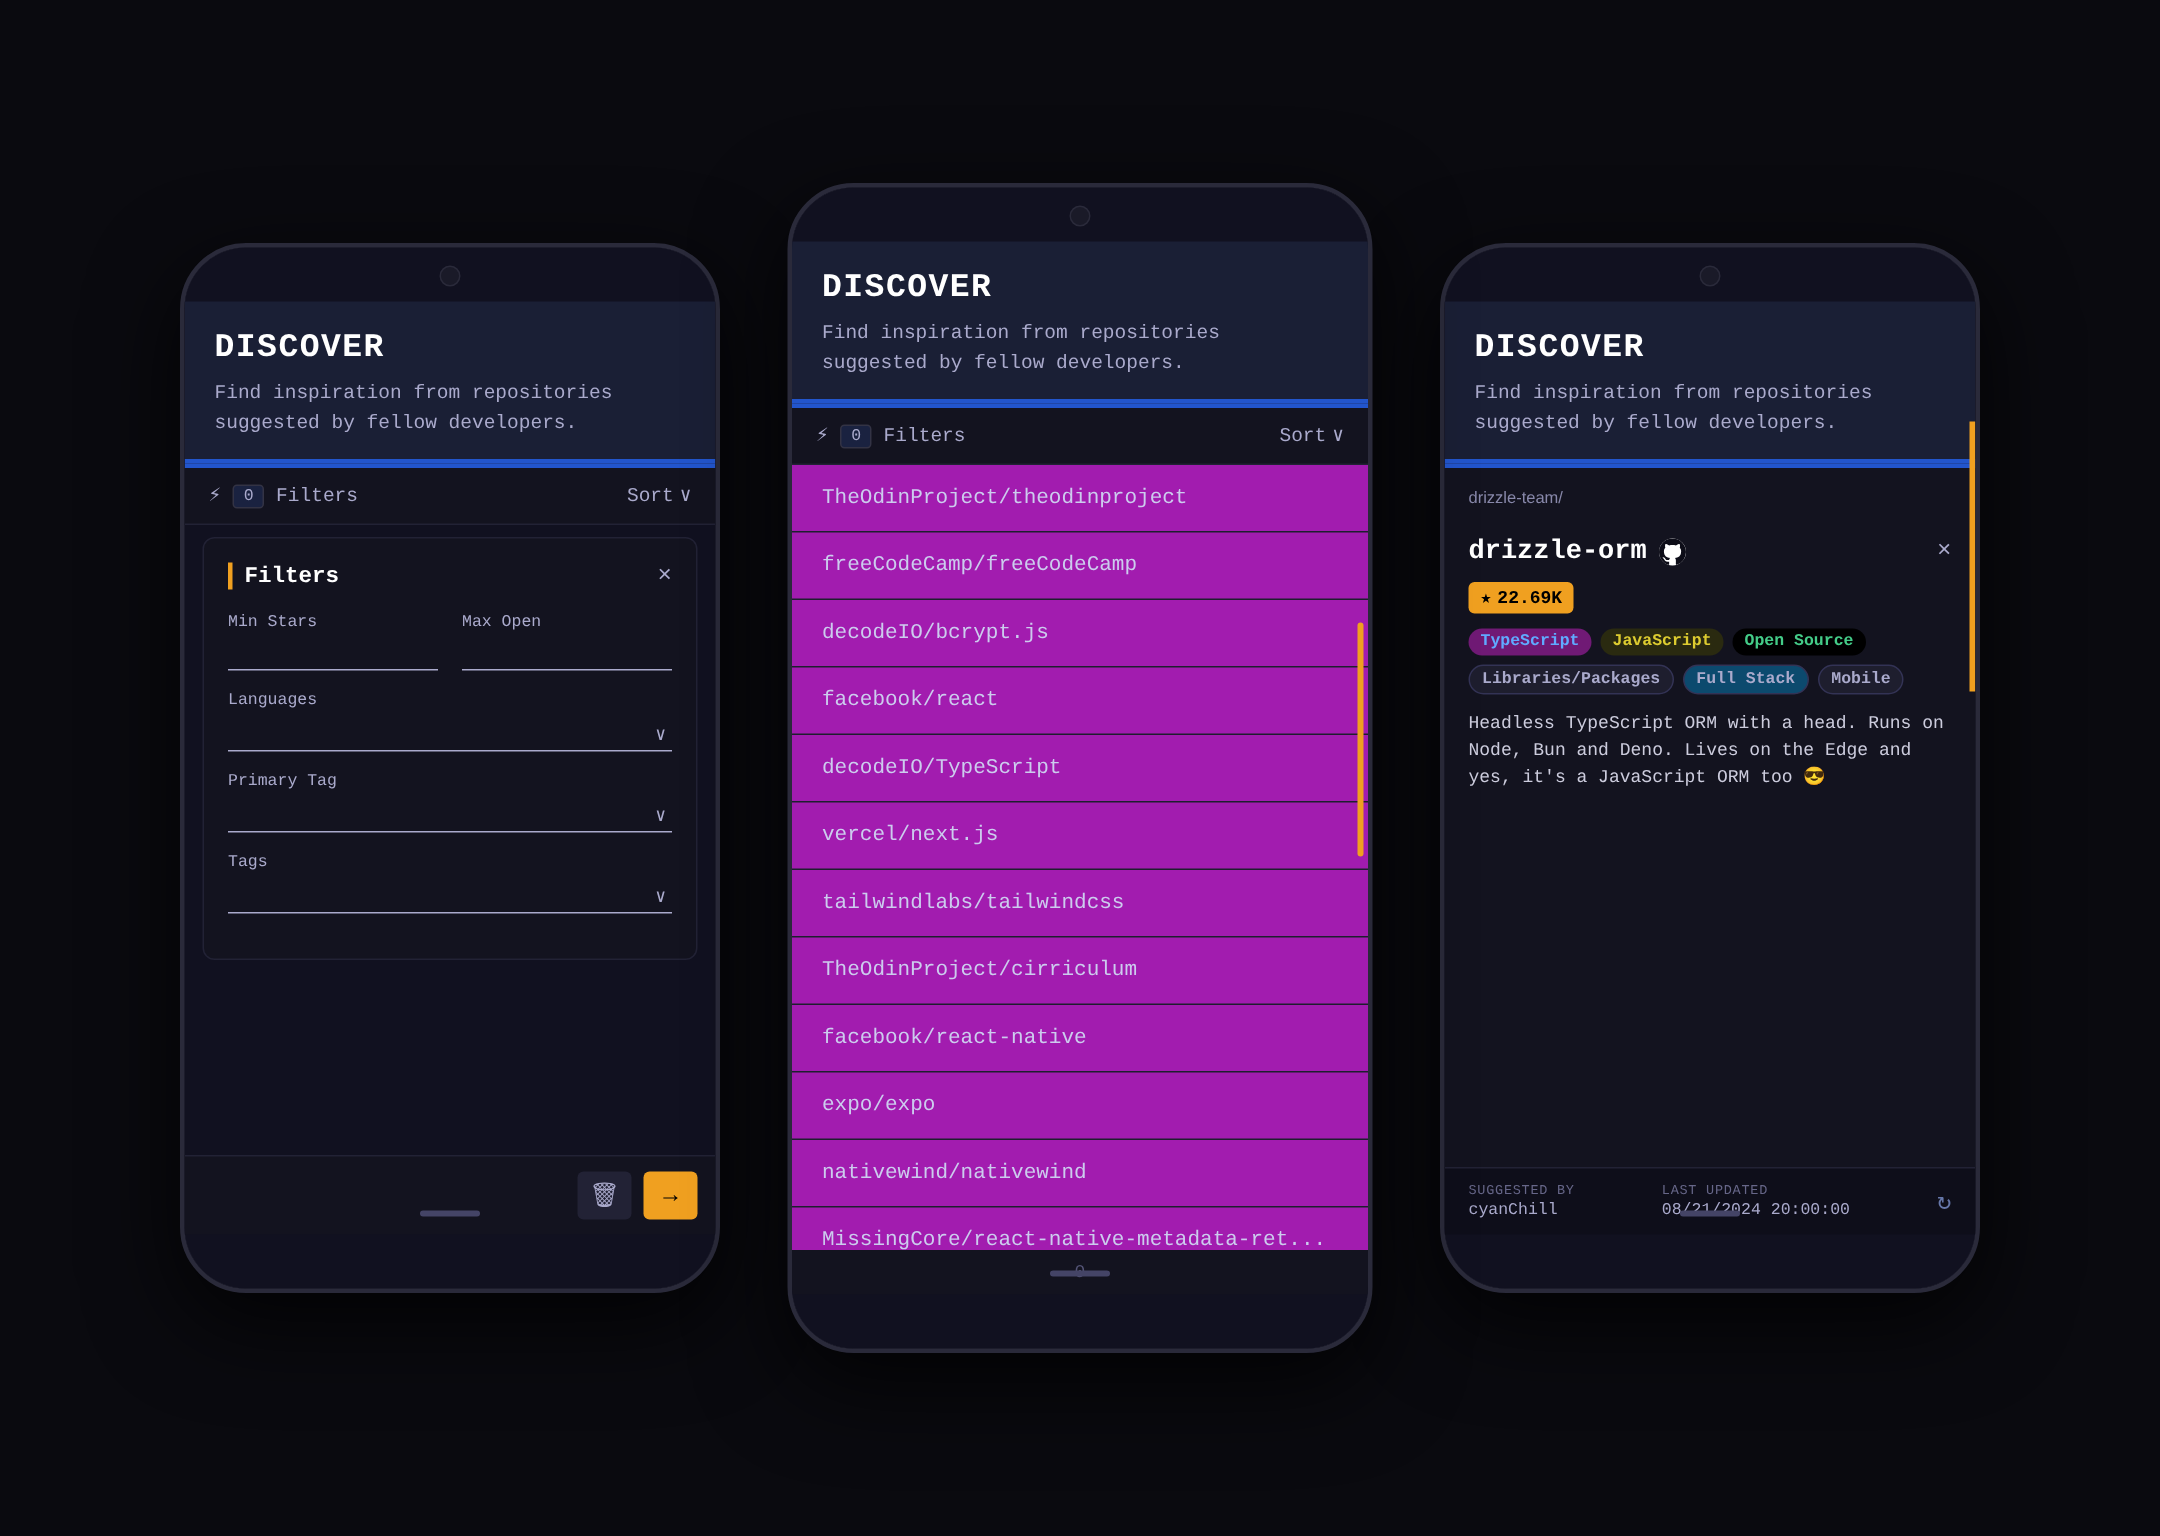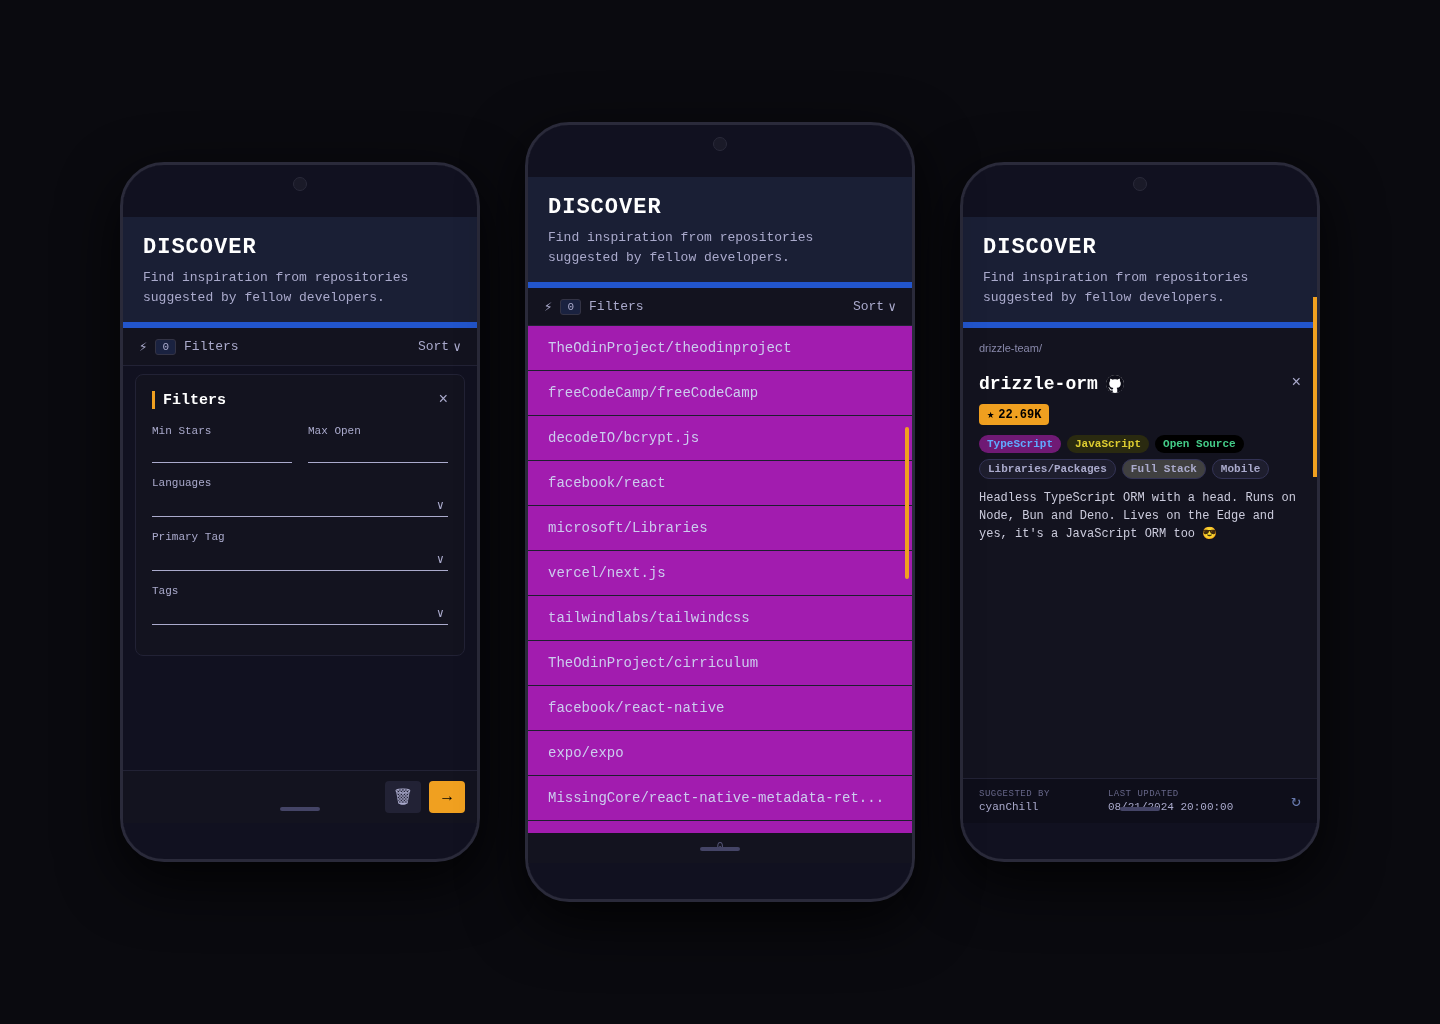--- a/index.html
+++ b/index.html
@@ -73,21 +73,21 @@
       height: 700px;
       right: 120px;
       top: 162px;
       z-index: 2;
     }
 
     .phone-screen {
       width: 100%;
       height: 100%;
       background: #111120;
-      padding-top: 52px;
+      padding-top: 36px;
       overflow: hidden;
       position: relative;
     }
 
     
     .discover-header {
       background: #1a1f35;
       padding: 18px 20px 18px 20px;
       border-bottom: 3px solid #2255cc;
       position: relative;
@@ -330,21 +330,21 @@
       padding: 3px 8px;
       border-radius: 12px;
       font-family: 'Courier New', monospace;
       font-weight: bold;
     }
 
     .tag-typescript { background: #701a75; color: #60aaff; }
     .tag-javascript { background: #2a2a10; color: #ddcc30; }
     .tag-opensource { background: #000000; color: #44cc88; }
     .tag-libraries { background: #1e1e2e; color: #aaaacc; border: 1px solid #333355; }
-    .tag-fullstack { background: #404040; color: #aaaacc; border: 1px solid #333355; }
+    .tag-fullstack { background: #0c4a6e; color: #aaaacc; border: 1px solid #333355; }
     .tag-mobile { background: #1e1e2e; color: #aaaacc; border: 1px solid #333355; }
 
     .repo-description {
       font-size: 12px;
       color: #ccccdd;
       font-family: 'Courier New', monospace;
       line-height: 1.5;
       margin-bottom: 14px;
     }
 
@@ -506,26 +506,27 @@
             <span>Sort</span>
             <span>∨</span>
           </div>
         </div>
 
         <div class="repo-list" style="position:relative;">
           <div class="repo-item">TheOdinProject/theodinproject</div>
           <div class="repo-item">freeCodeCamp/freeCodeCamp</div>
           <div class="repo-item">decodeIO/bcrypt.js</div>
           <div class="repo-item">facebook/react</div>
-          <div class="repo-item">microsoft/Libraries</div>
+          <div class="repo-item">decodeIO/TypeScript</div>
           <div class="repo-item">vercel/next.js</div>
           <div class="repo-item">tailwindlabs/tailwindcss</div>
           <div class="repo-item">TheOdinProject/cirriculum</div>
           <div class="repo-item">facebook/react-native</div>
           <div class="repo-item">expo/expo</div>
+          <div class="repo-item">nativewind/nativewind</div>
           <div class="repo-item">MissingCore/react-native-metadata-ret...</div>
 
           <div class="center-scrollbar" style="position:absolute;right:3px;top:20%;width:4px;height:30%;background:#f0a020;border-radius:2px;"></div>
         </div>
 
         <div style="text-align:center;padding:8px;font-size:12px;color:#555577;font-family:'Courier New',monospace;background:#13131f;">0</div>
         <div class="page-indicator"></div>
       </div>
     </div>
   </div>

